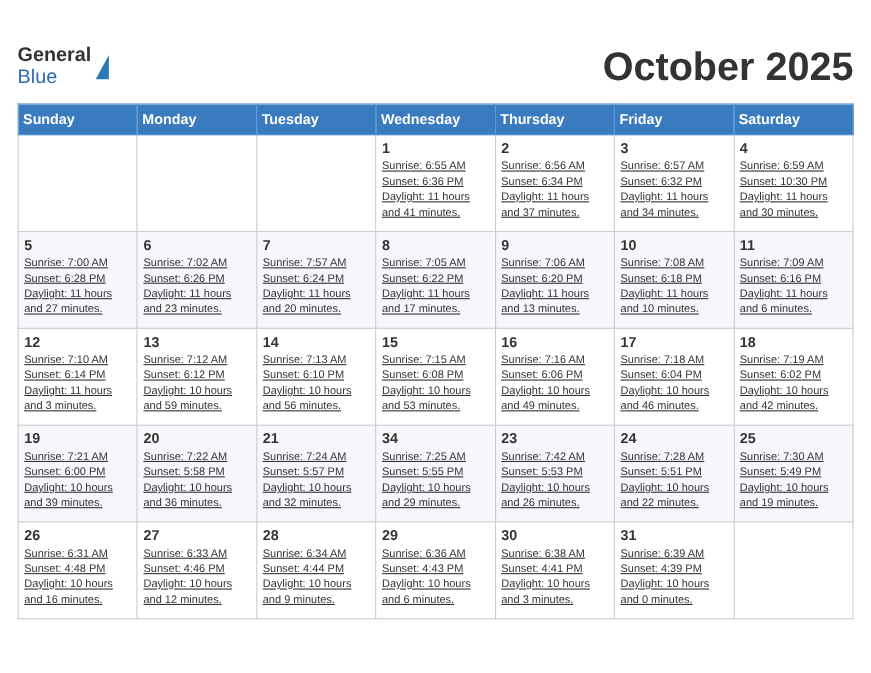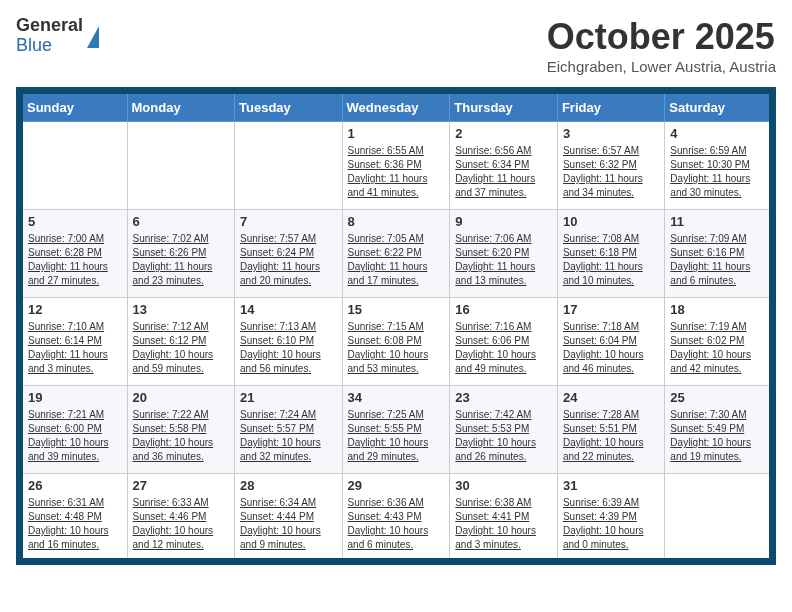--- a/index.html
+++ b/index.html
@@ -8,20 +8,21 @@
       background: #fff;
       width: 792px;
       min-height: 612px;
       padding: 16px;
     }
     .header {
       display: flex;
       justify-content: space-between;
       align-items: flex-start;
       margin-bottom: 12px;
+      margin-top: 24px;
     }
     .logo {
       display: flex;
       align-items: center;
     }
     .logo-text {
       display: flex;
       flex-direction: column;
       line-height: 1.1;
     }
@@ -51,21 +52,21 @@
       font-weight: bold;
       color: #333;
     }
     .location {
       font-size: 15px;
       color: #555;
     }
     .calendar {
       width: 100%;
       border-collapse: collapse;
-      border: 7px solid #0c4a6e;
+      border: 1px solid #0c4a6e;
     }
     .calendar th {
       background-color: #3a7bbf;
       color: #fff;
       font-size: 13px;
       font-weight: bold;
       padding: 6px 4px;
       text-align: left;
       border: 1px solid #5a9bd4;
     }
@@ -104,21 +105,20 @@
 <div class="header">
   <div class="logo">
     <div class="logo-text">
       <span class="logo-general">General</span>
       <span class="logo-blue">Blue</span>
     </div>
     <div class="logo-triangle"></div>
   </div>
   <div class="title-area">
     <div class="month-title">October 2025</div>
-    <div class="location">Eichgraben, Lower Austria, Austria</div>
   </div>
 </div>
 
 <table class="calendar">
   <thead>
     <tr>
     <th>Sunday</th>
         <th>Monday</th>
         <th>Tuesday</th>
         <th>Wednesday</th>

